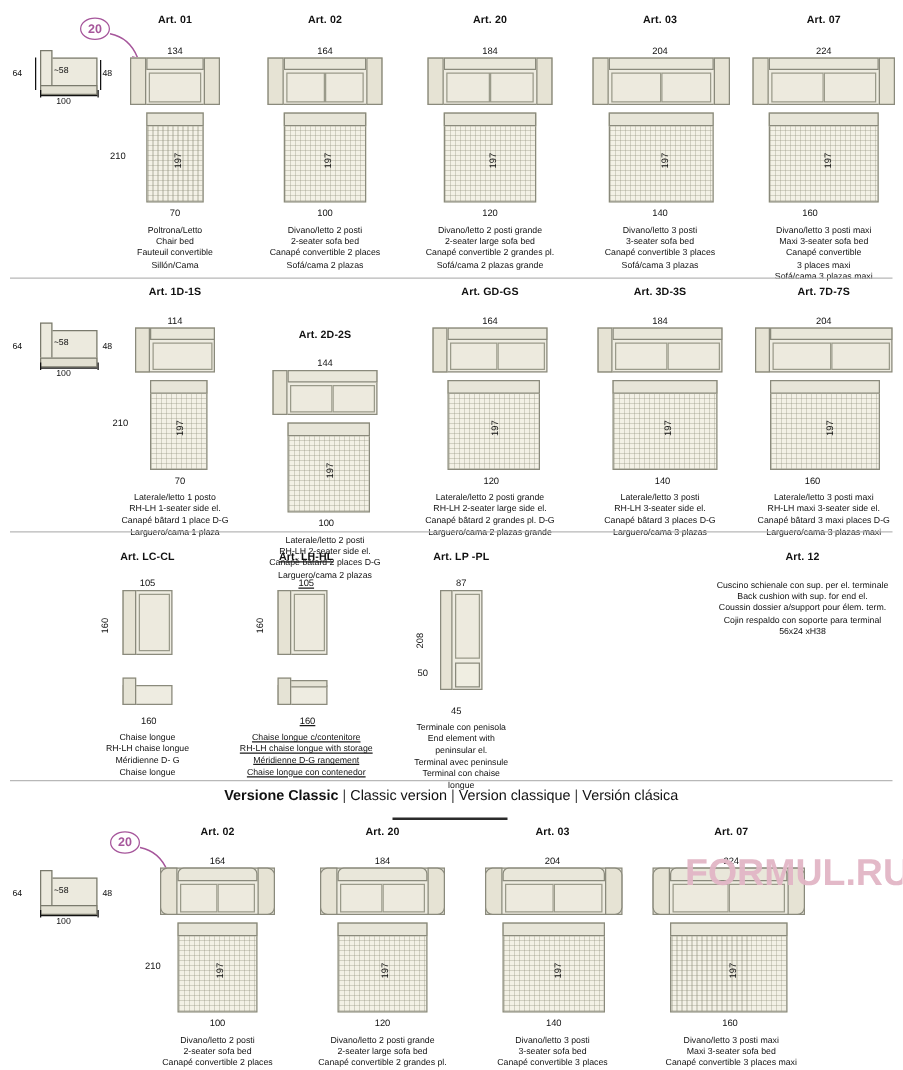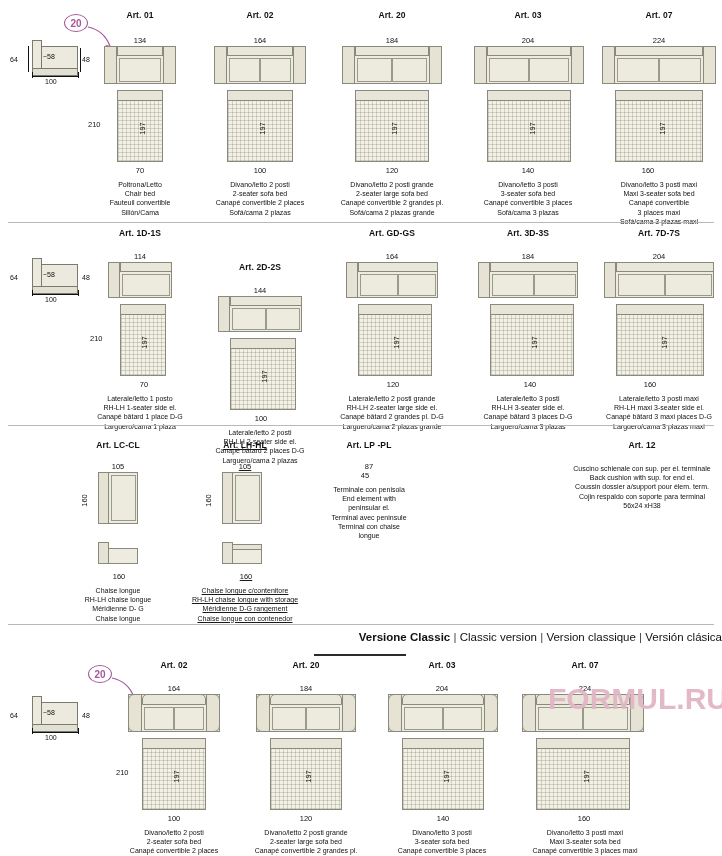--- a/index.html
+++ b/index.html
@@ -444,20 +444,28 @@
         <div>Chaise longue c/contenitore</div>
         <div>RH-LH chaise longue with storage</div>
         <div>Méridienne D-G rangement</div>
         <div>Chaise longue con contenedor</div>
       </div>
     </div>
 
     <div class="col" style="left:304px;top:6px;width:130px;">
       <div class="art-title">Art. LP -PL</div>
       <div class="dim" style="margin-top:12px;">87</div>
+      <div style="position:relative;height:92px;margin-top:1px;">
+        <div class="fbox" style="left:48px;top:0;width:34px;height:80px;"></div>
+        <div class="arm" style="left:48px;top:0;width:10px;height:80px;"></div>
+        <div class="seat-cushion" style="left:60px;top:3px;width:20px;height:52px;"></div>
+        <div class="fbox" style="left:60px;top:58px;width:20px;height:20px;background:#f0eee2;"></div>
+        <div class="dim-v" style="position:absolute;left:26px;top:36px;">208</div>
+        <div class="dim" style="position:absolute;left:30px;top:62px;">50</div>
+      </div>
       <div class="dim" style="margin-left:-8px;">45</div>
       <div class="caption" style="margin-top:5px;">
         <div>Terminale con penisola</div>
         <div>End element with</div>
         <div>peninsular el.</div>
         <div>Terminal avec peninsule</div>
         <div>Terminal con chaise</div>
         <div>longue</div>
       </div>
     </div>
@@ -470,21 +478,21 @@
         <div>Back cushion with sup. for end el.</div>
         <div>Coussin dossier a/support pour élem. term.</div>
         <div>Cojin respaldo con soporte para terminal</div>
         <div>56x24 xH38</div>
       </div>
     </div>
   </div>
 
   <div class="divider" style="top:624px;"></div>
 
-  <div class="banner" style="top:631px;text-align:right;">
+  <div class="banner" style="top:631px;">
     <b>Versione Classic</b>
     <span class="sep">|</span>
     <span>Classic version</span>
     <span class="sep">|</span>
     <span>Version classique</span>
     <span class="sep">|</span>
     <span>Versión clásica</span>
   </div>
   <div class="banner-rule" style="left:314px;top:654px;width:92px;"></div>
 

